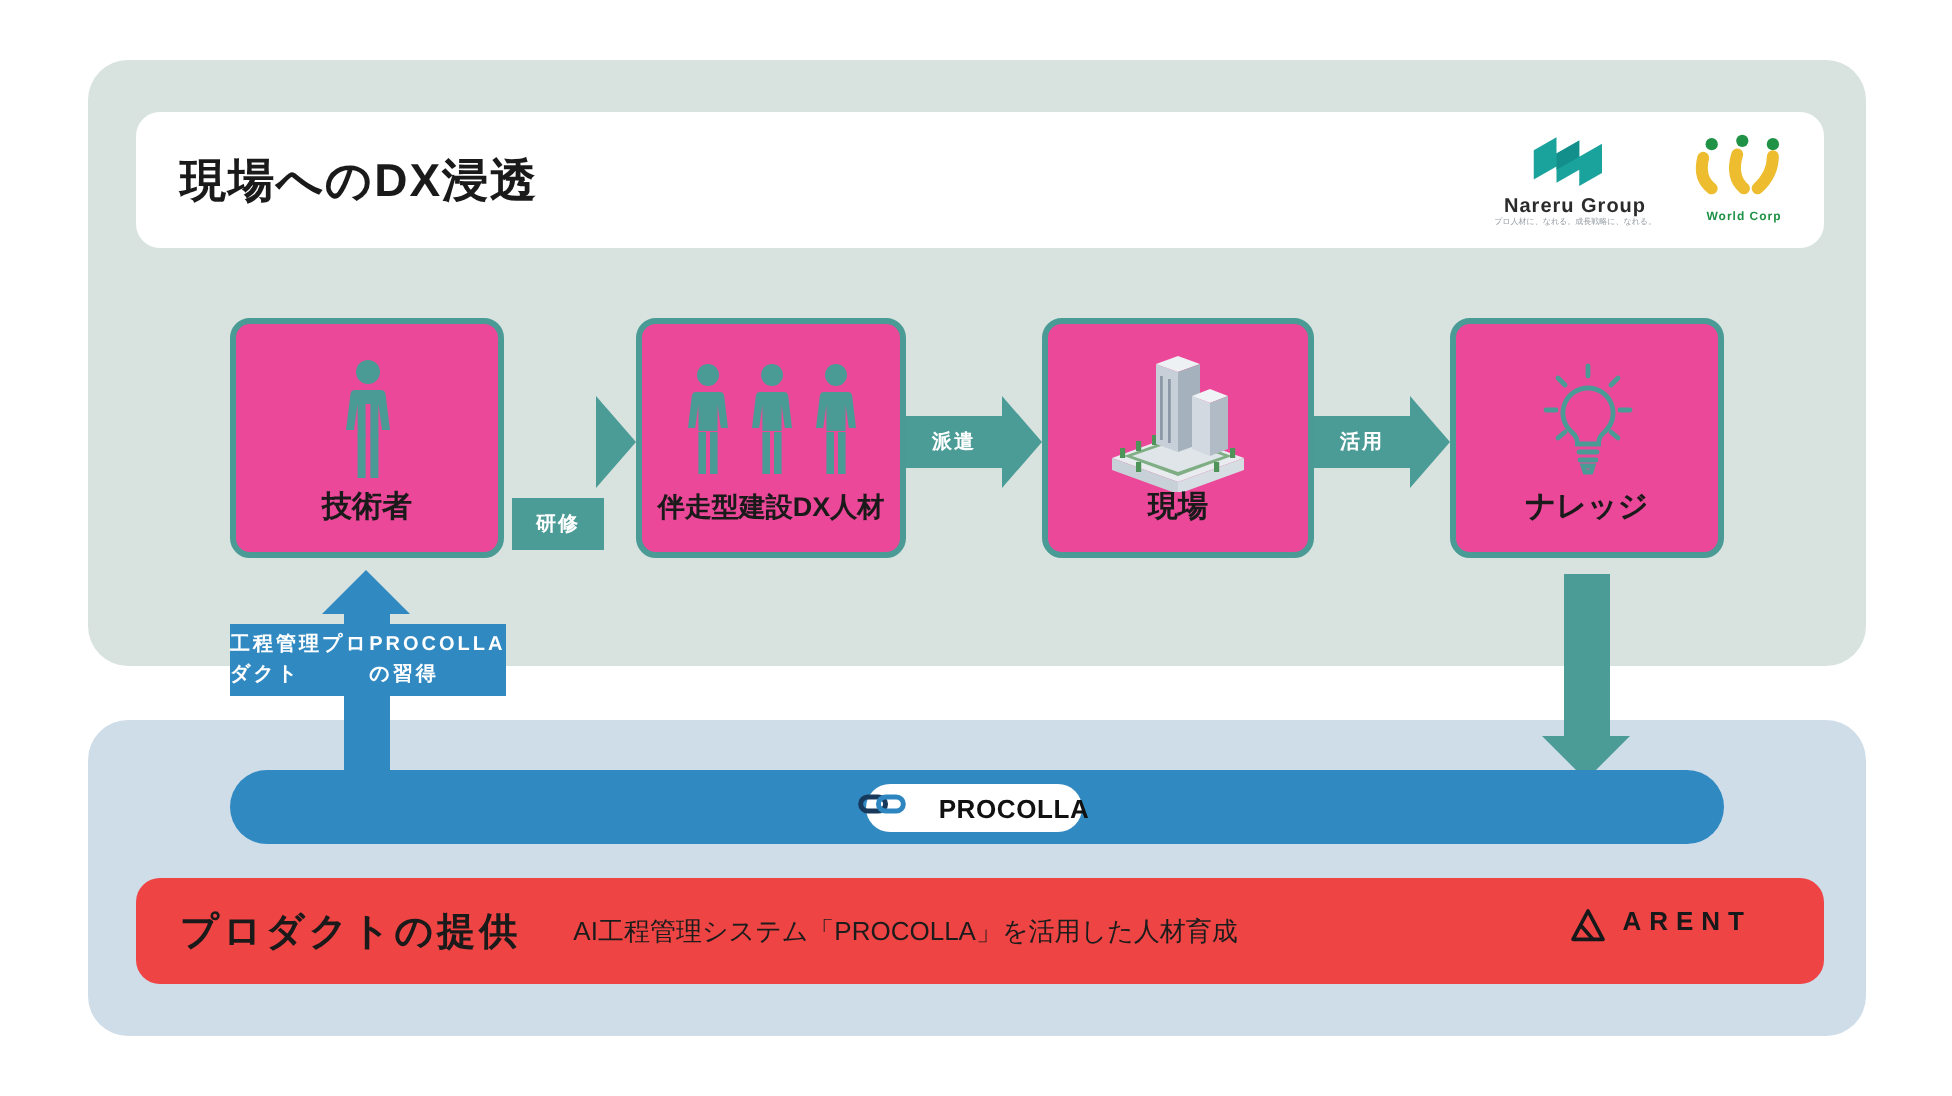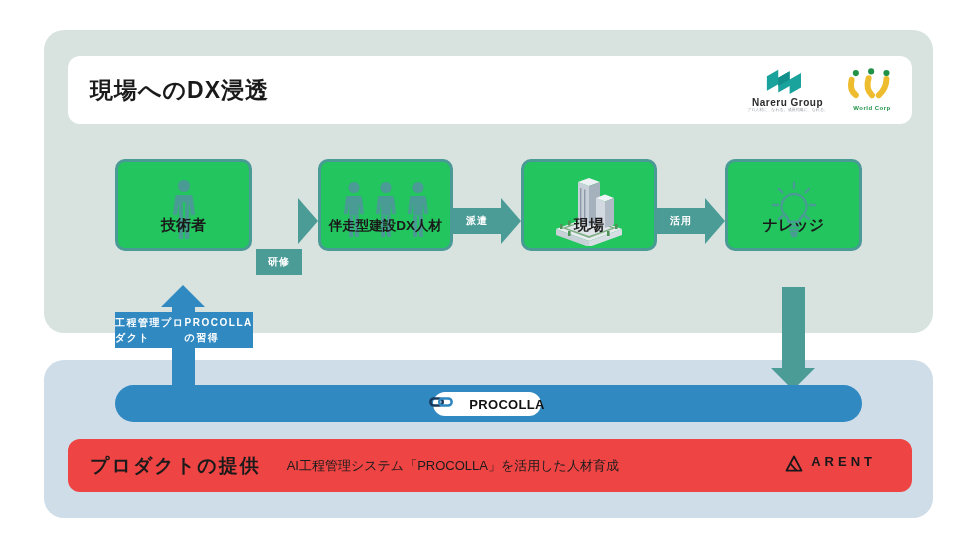--- a/index.html
+++ b/index.html
@@ -24,21 +24,21 @@
   
   .logo-zone{margin-left:auto;display:flex;align-items:center;gap:14px;margin-right:10px;}
   .logo-col{display:flex;flex-direction:column;align-items:center;line-height:1.1;}
   .nareru-name{font-size:10px;font-weight:bold;color:#2b2b2b;letter-spacing:.5px;}
   .nareru-tag{font-size:4px;color:#9aa0a6;white-space:nowrap;}
   .world-name{font-size:6px;font-weight:bold;color:#1f9246;letter-spacing:.5px;}
   .arent-logo{margin-left:auto;margin-right:36px;display:flex;gap:7px;}
   .arent-text{font-size:13px;font-weight:600;letter-spacing:4px;color:#17181a;}
 
   
-  .flow-box{top:159px;height:92px;background:#22c55e;border:3px solid #4a9a95;border-radius:10px;
+  .flow-box{top:159px;height:120px;background:#ec4899;border:3px solid #4a9a95;border-radius:10px;
             box-sizing:border-box;}
   .flow-box .icon-wrap{position:absolute;left:0;right:0;top:12px;height:72px;
             display:flex;align-items:center;justify-content:center;}
   .flow-label{position:absolute;left:0;right:0;bottom:13px;text-align:center;
               font-weight:bold;font-size:15px;white-space:nowrap;}
   .flow-label.small{font-size:13.5px;}
 
   
   .ha-shaft{top:208px;height:26px;background:#4b9b96;display:flex;align-items:center;justify-content:center;}
   .ha-head{top:198px;width:0;height:0;border-top:23px solid transparent;border-bottom:23px solid transparent;

